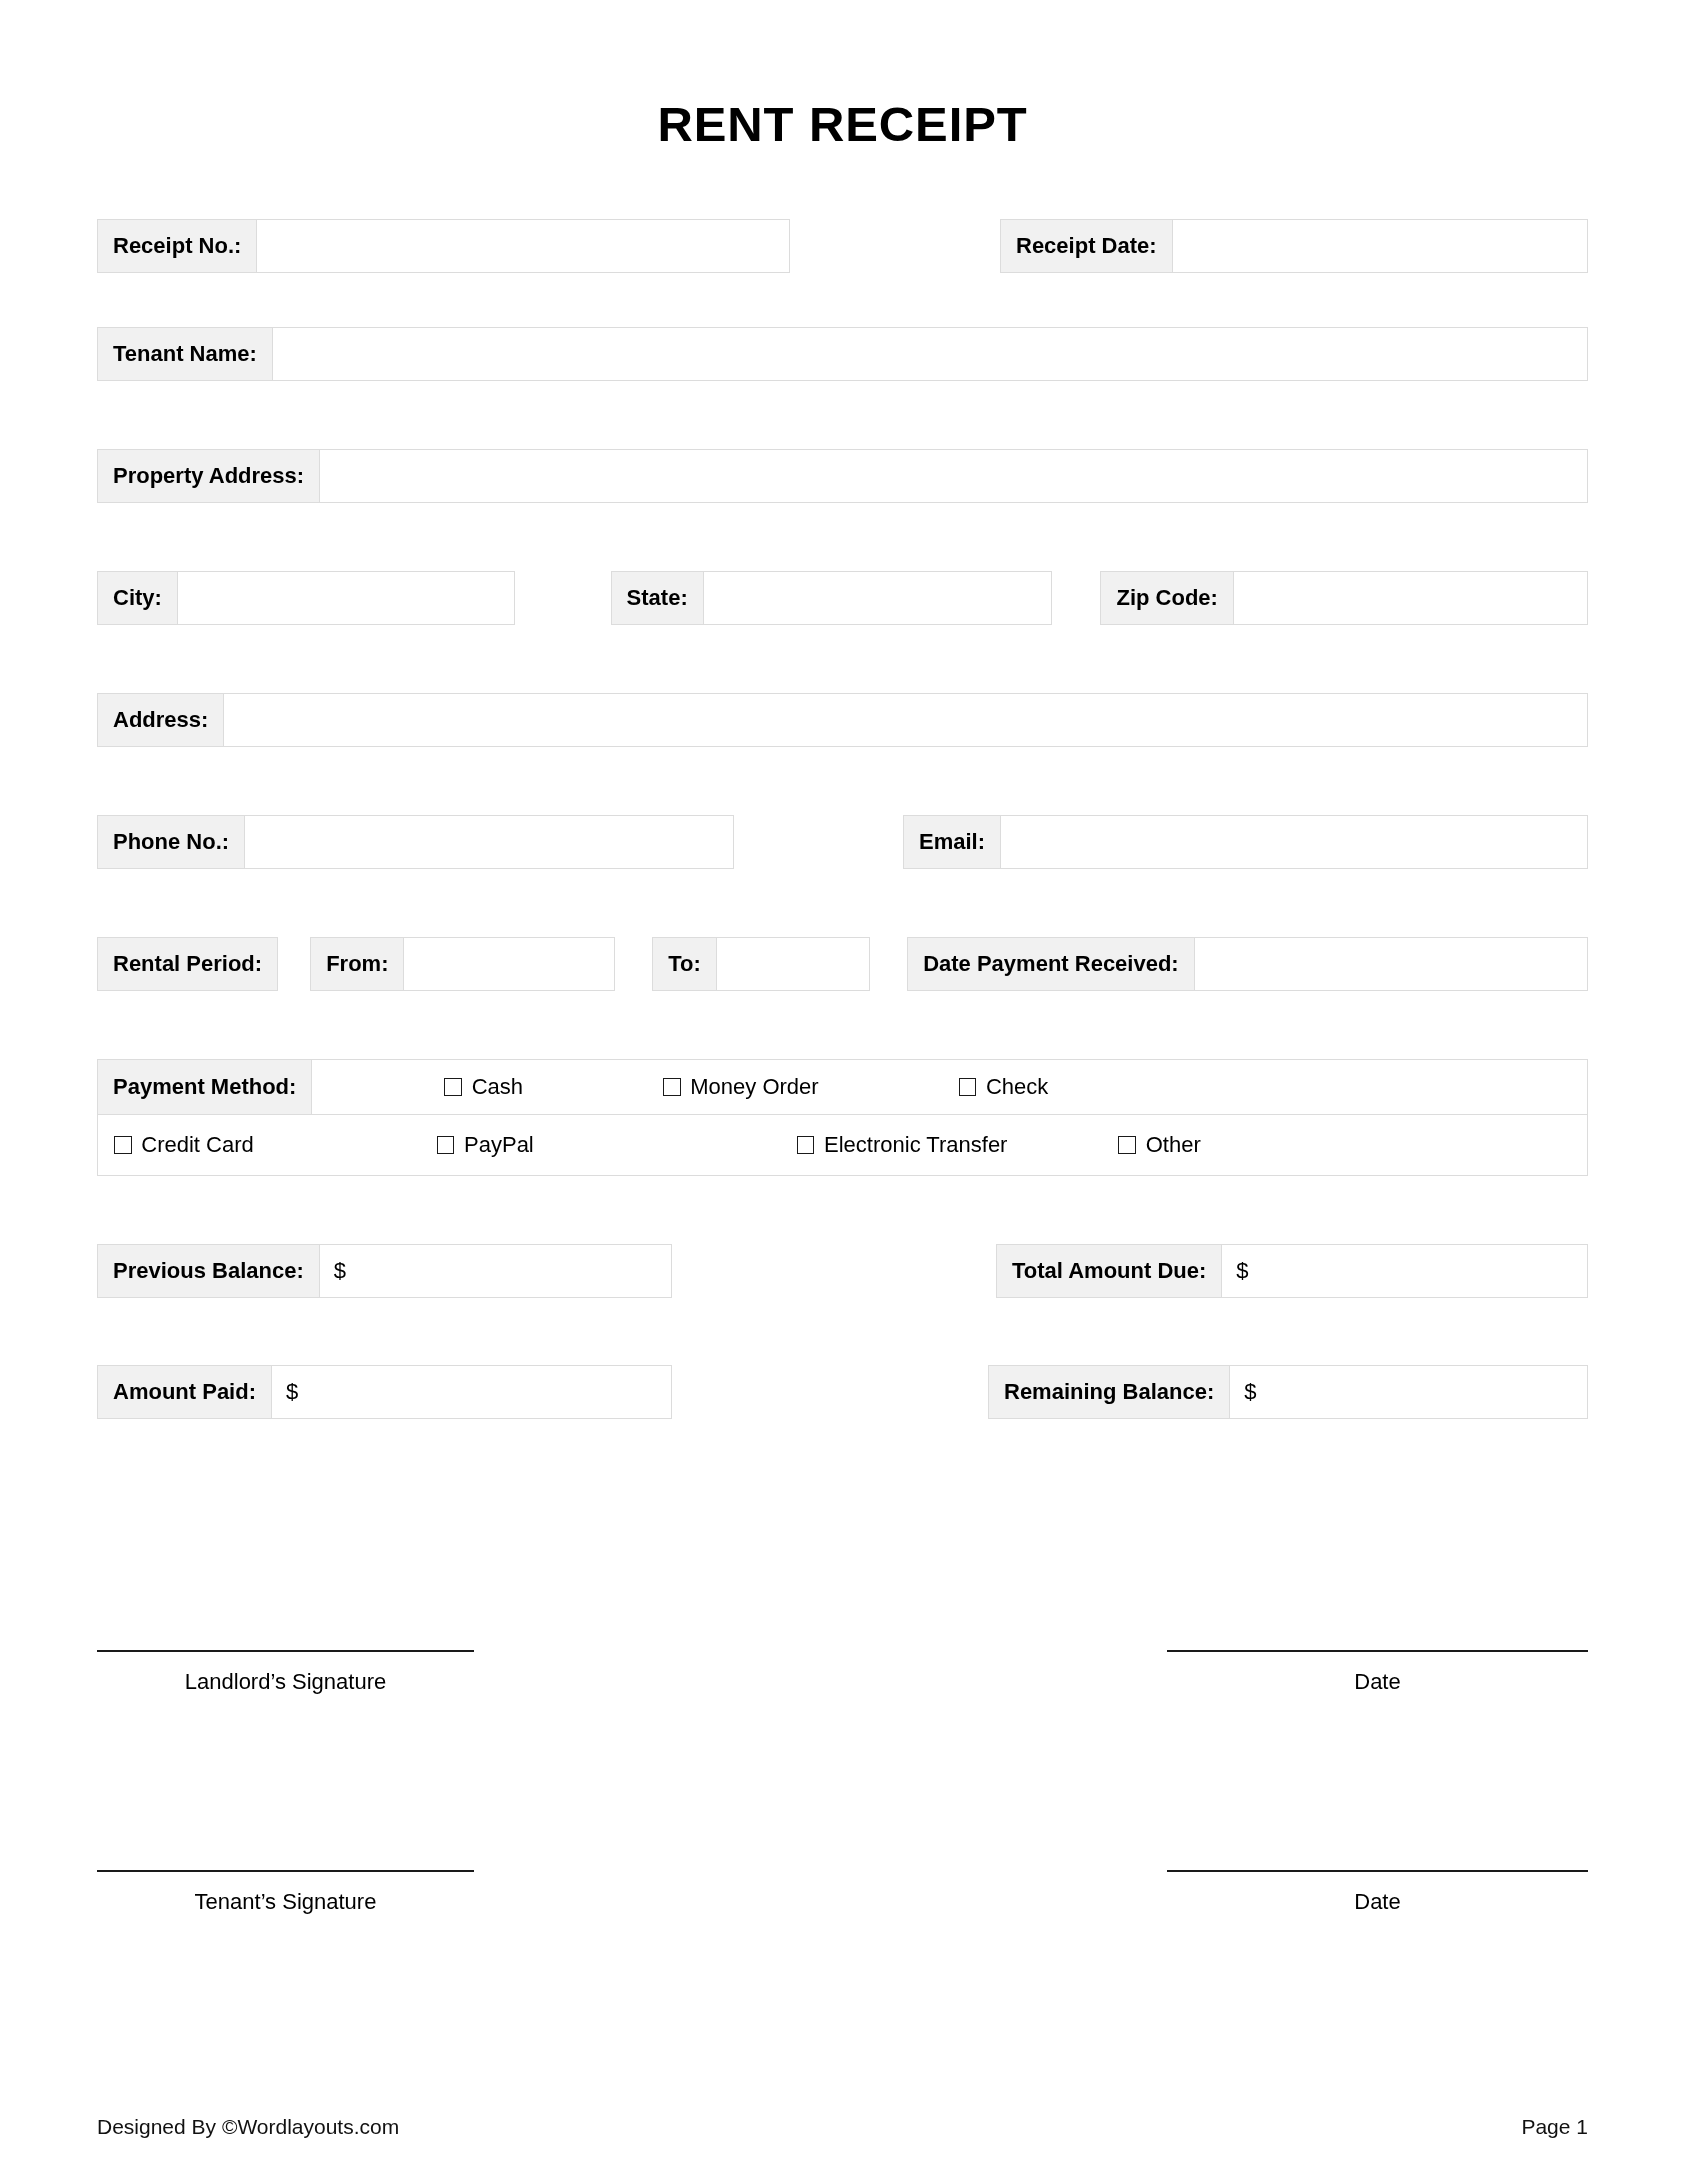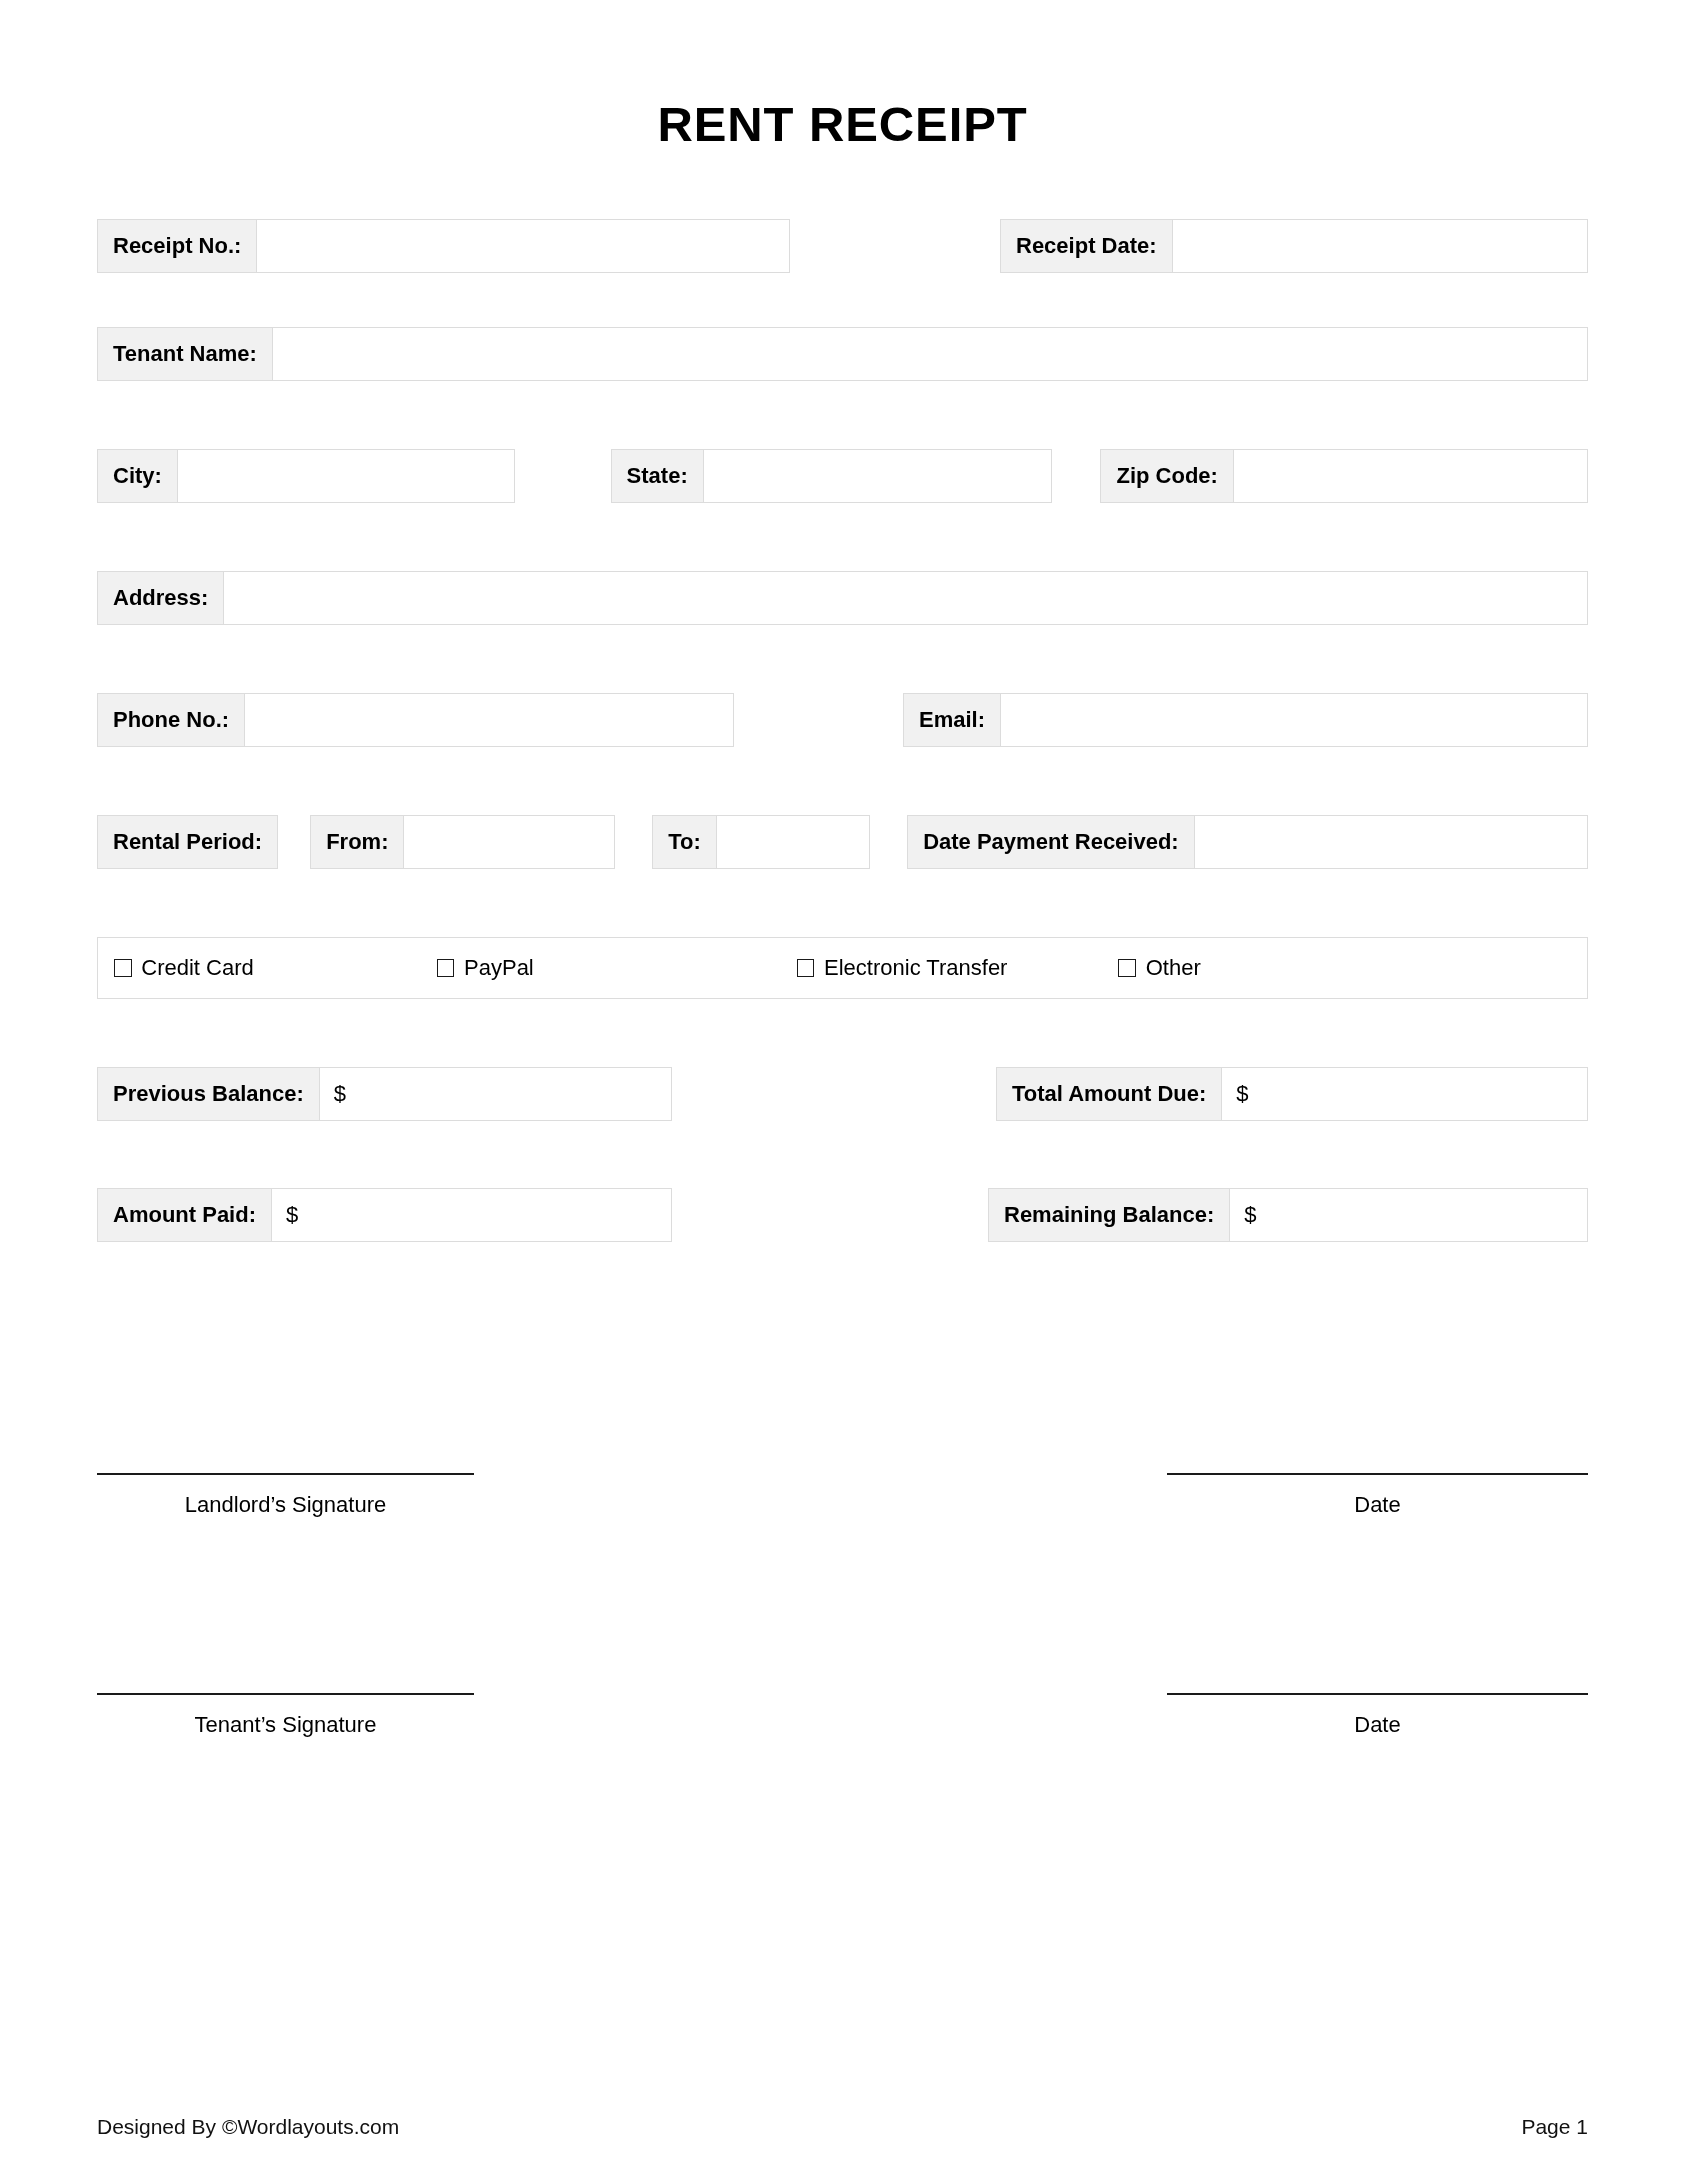--- a/index.html
+++ b/index.html
@@ -186,20 +186,26 @@
     </div>
   </div>
 
   <div class="row" style="margin-top:54px;">
     <div class="field grow">
       <div class="lbl">Tenant Name:</div>
       <div class="val"></div>
     </div>
   </div>
 
+  <div class="row" style="margin-top:68px;">
+    <div class="field grow">
+      <div class="lbl">Property Address:</div>
+      <div class="val"></div>
+    </div>
+  </div>
 
   <div class="row" style="margin-top:68px;gap:24px;">
     <div class="field" style="width:430px;">
       <div class="lbl">City:</div>
       <div class="val"></div>
     </div>
     <div class="gap-sm" style="width:48px;"></div>
     <div class="field" style="width:455px;">
       <div class="lbl">State:</div>
       <div class="val"></div>
@@ -244,20 +250,37 @@
       <div class="val"></div>
     </div>
     <div class="gap-sm" style="width:37px;"></div>
     <div class="field grow">
       <div class="lbl">Date Payment Received:</div>
       <div class="val"></div>
     </div>
   </div>
 
   <div class="pay-block" style="margin-top:68px;">
+    <div class="pay-row1">
+      <div class="lbl">Payment Method:</div>
+      <div class="pay-opts1">
+        <div class="cb" style="margin-left:132px;">
+          <span class="box"></span>
+          <span>Cash</span>
+        </div>
+        <div class="cb" style="margin-left:140px;">
+          <span class="box"></span>
+          <span>Money Order</span>
+        </div>
+        <div class="cb" style="margin-left:140px;">
+          <span class="box"></span>
+          <span>Check</span>
+        </div>
+      </div>
+    </div>
     <div class="pay-row2">
       <div class="cb" style="margin-left:16px;">
         <span class="box"></span>
         <span>Credit Card</span>
       </div>
       <div class="cb" style="margin-left:183px;">
         <span class="box"></span>
         <span>PayPal</span>
       </div>
       <div class="cb" style="margin-left:263px;">

